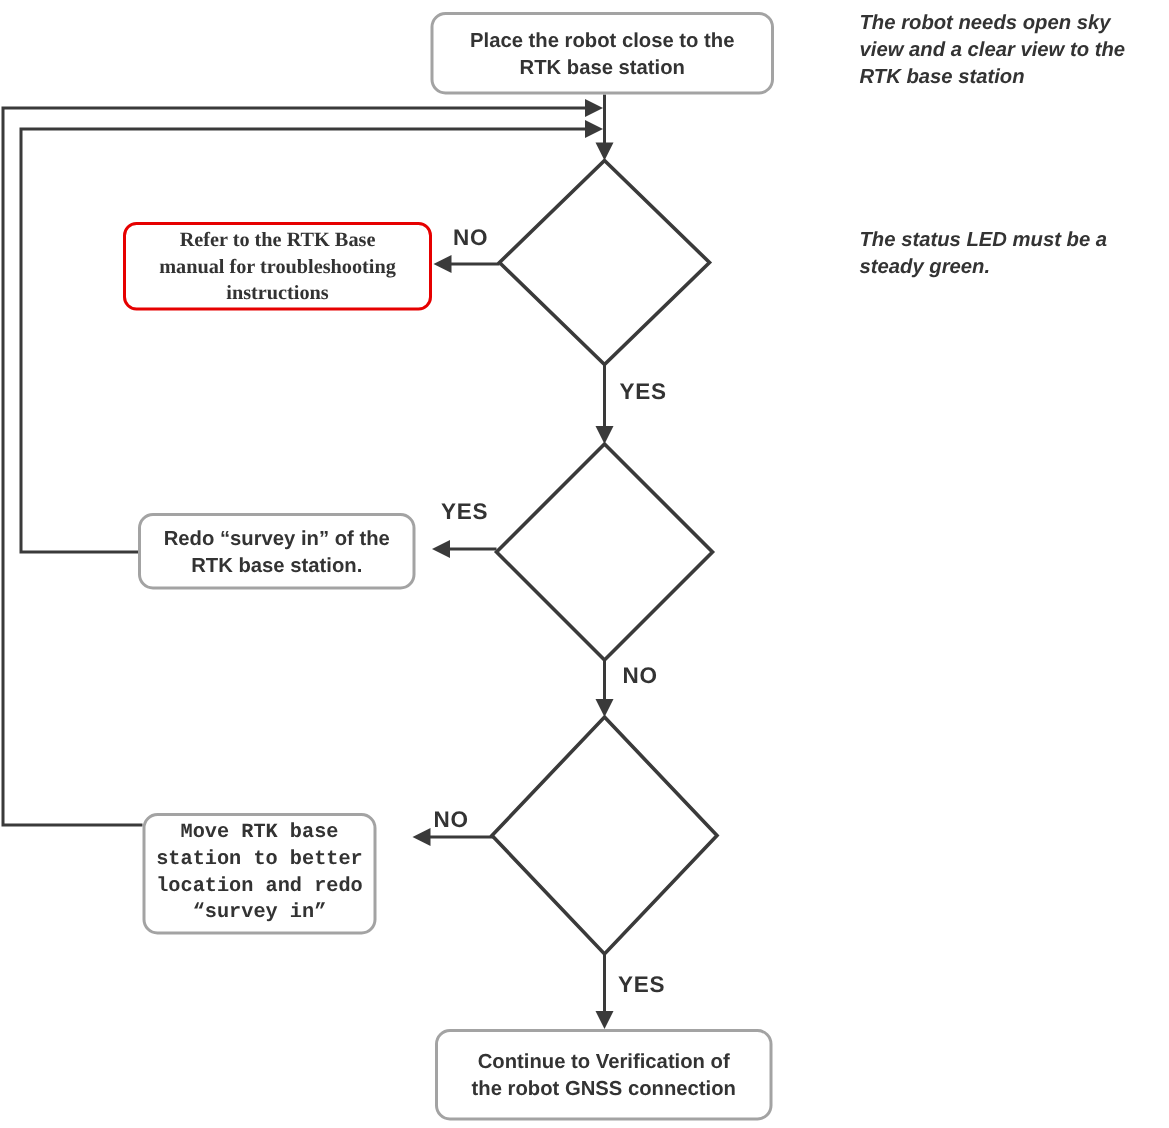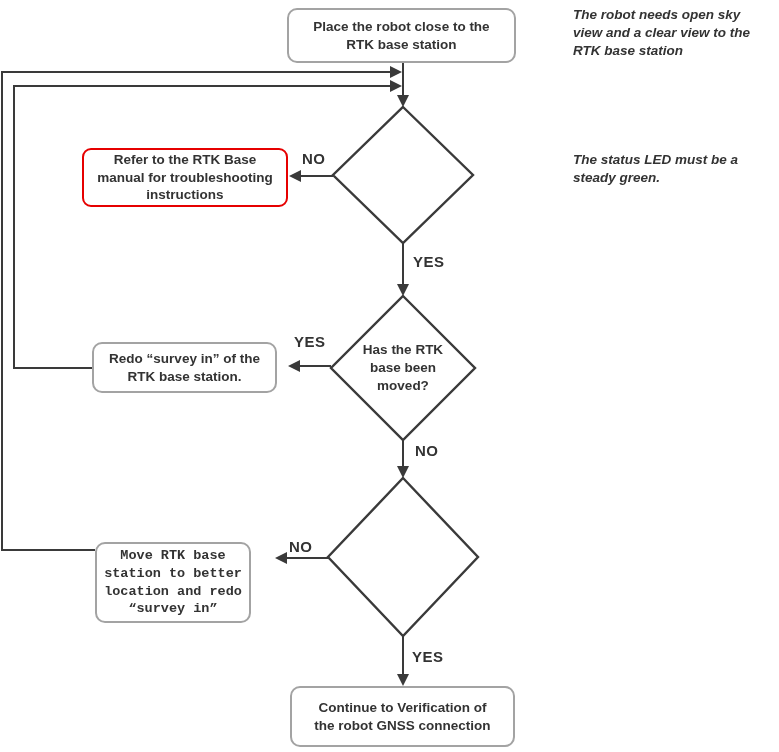--- a/index.html
+++ b/index.html
@@ -33,20 +33,21 @@
     text-align: center;
     font-size: 13.5px;
     font-weight: bold;
     line-height: 1.33;
     color: #333333;
     white-space: pre-line;
   }
   .node.alert {
     border-color: #e60000;
     border-radius: 9px;
+    font-family: Liberation Serif, serif;
   }
   .diamond-text {
     position: absolute;
     display: flex;
     align-items: center;
     justify-content: center;
     text-align: center;
     font-size: 13.5px;
     font-weight: bold;
     line-height: 1.33;
@@ -128,23 +129,20 @@
 
   <div class="node" style="left:95px; top:542px; width:156px; height:81px;font-family:Liberation Mono, monospace;">Move RTK base
 station to better
 location and redo
 “survey in”</div>
 
   <div class="node" style="left:290px; top:686px; width:225px; height:61px;">Continue to Verification of
 the robot GNSS connection</div>
 
 
-  <div class="diamond-text" style="left:343px; top:340px; width:120px; height:56px;">Has the RTK
-base been
-moved?</div>
 
 
   <div class="edge-label" style="left:302px; top:150px;">NO</div>
 
   <div class="edge-label" style="left:413px; top:253px;">YES</div>
 
   <div class="edge-label" style="left:294px; top:333px;">YES</div>
 
   <div class="edge-label" style="left:415px; top:442px;">NO</div>
 

